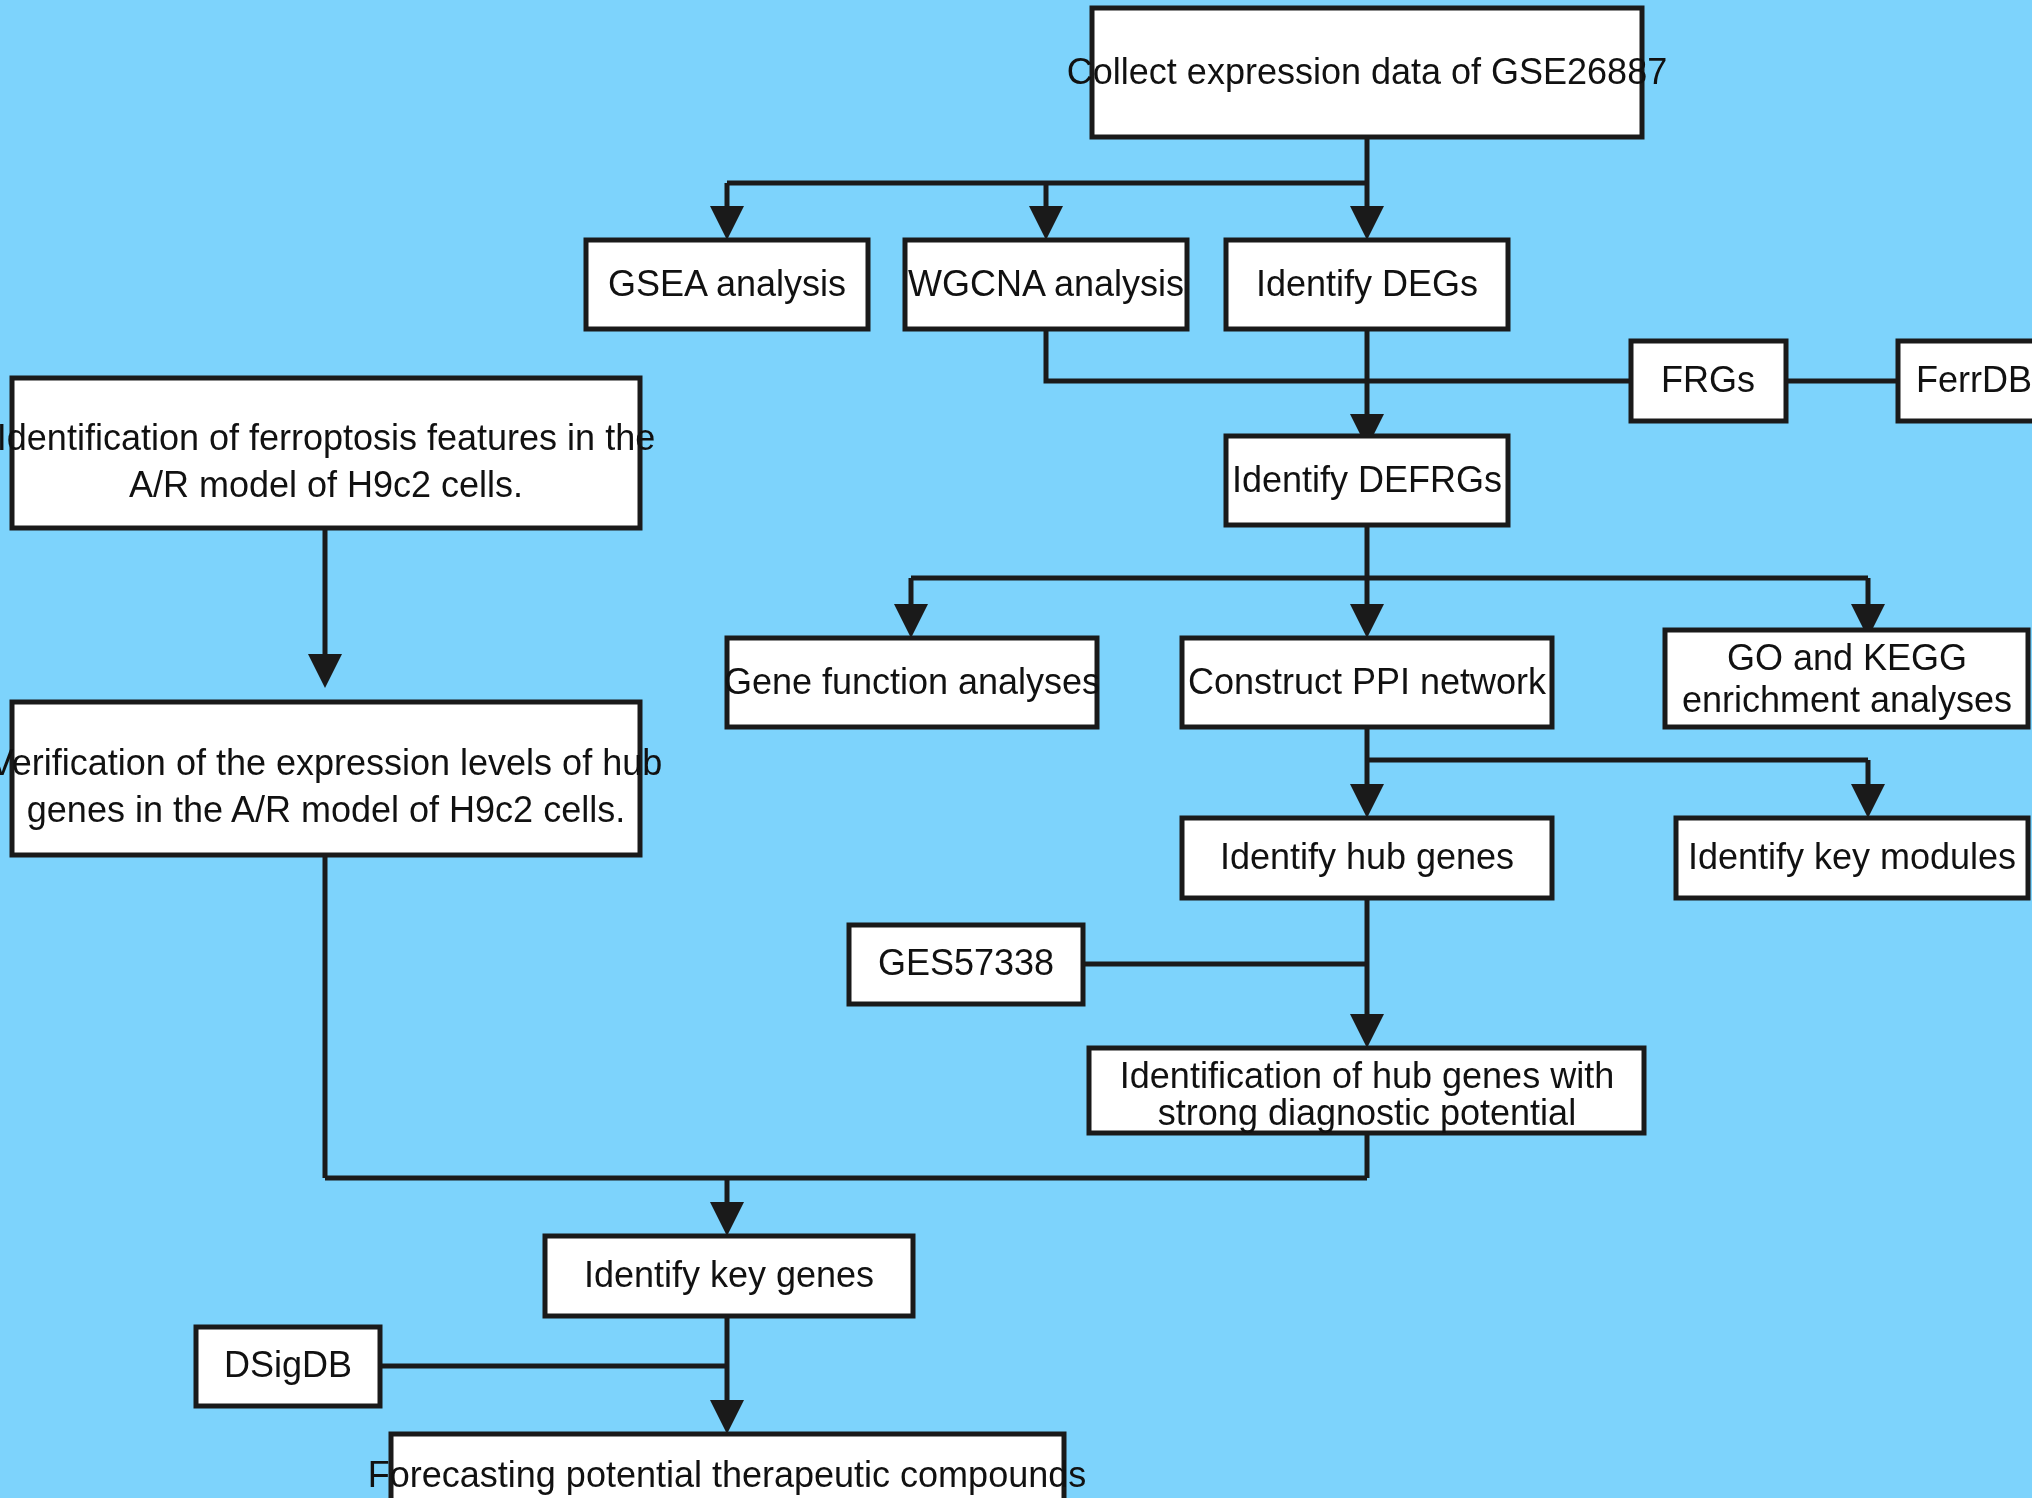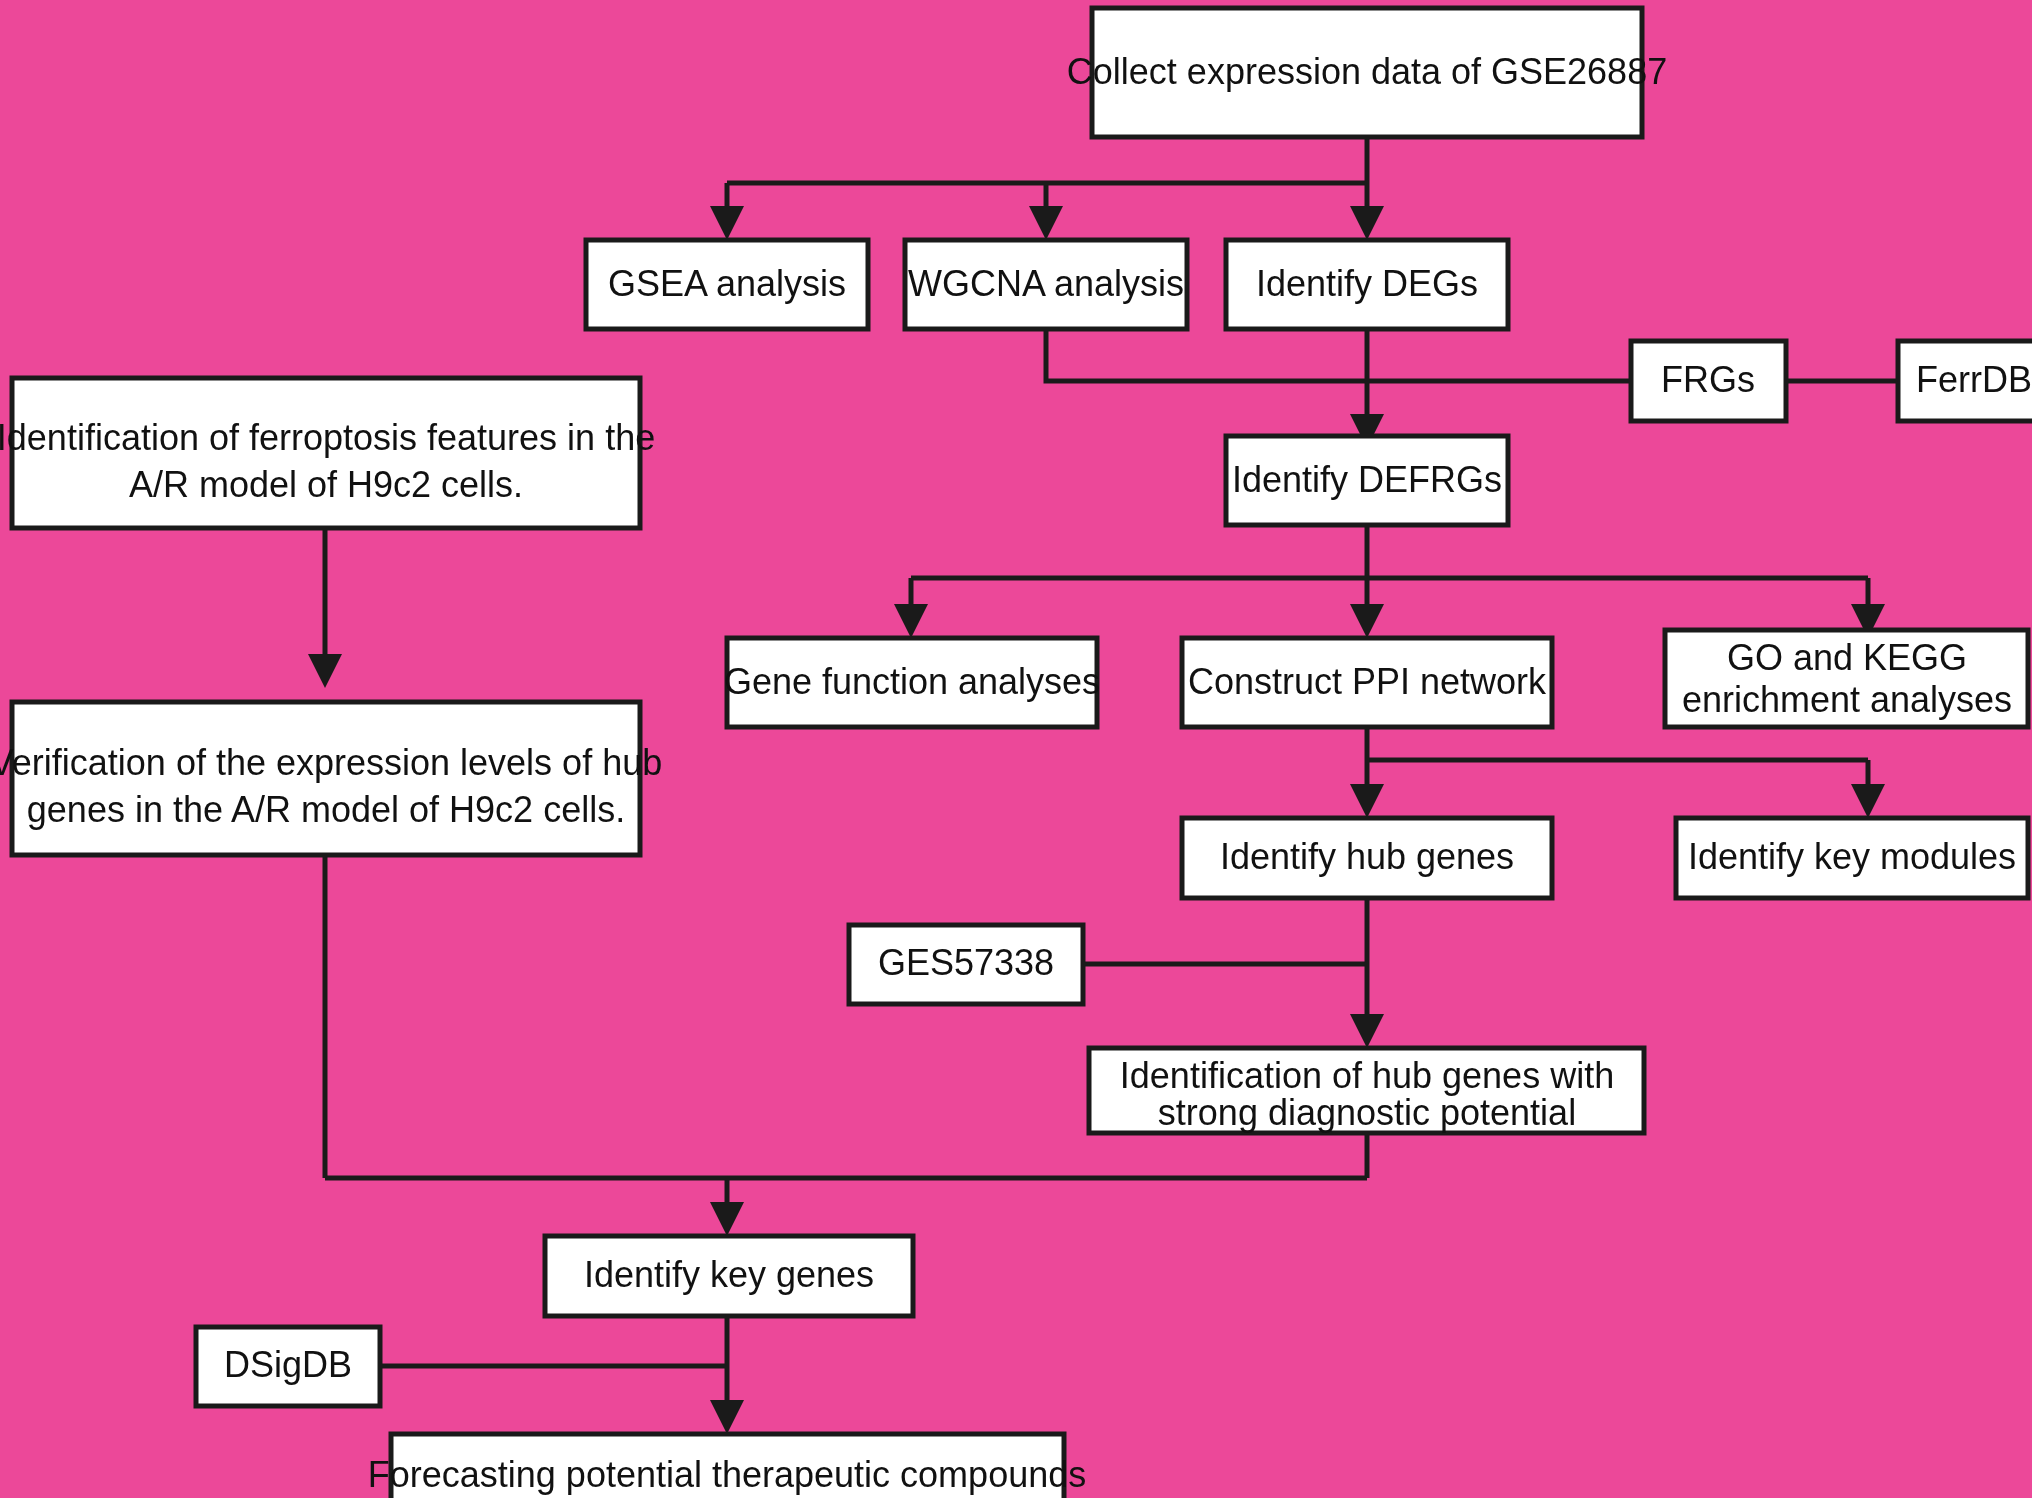--- a/index.html
+++ b/index.html
@@ -10,21 +10,21 @@
   body {
     width: 2032px;
     height: 1498px;
     font-family: "Liberation Sans", sans-serif;
     overflow: hidden;
   }
   #flowchart-root {
     position: relative;
     width: 2032px;
     height: 1498px;
-    background: #ec4899;
+    background: #7dd3fc;
   }
   svg.chart-canvas {
     position: absolute;
     top: 0;
     left: 0;
     width: 2032px;
     height: 1498px;
     display: block;
   }
   .node-rect {

